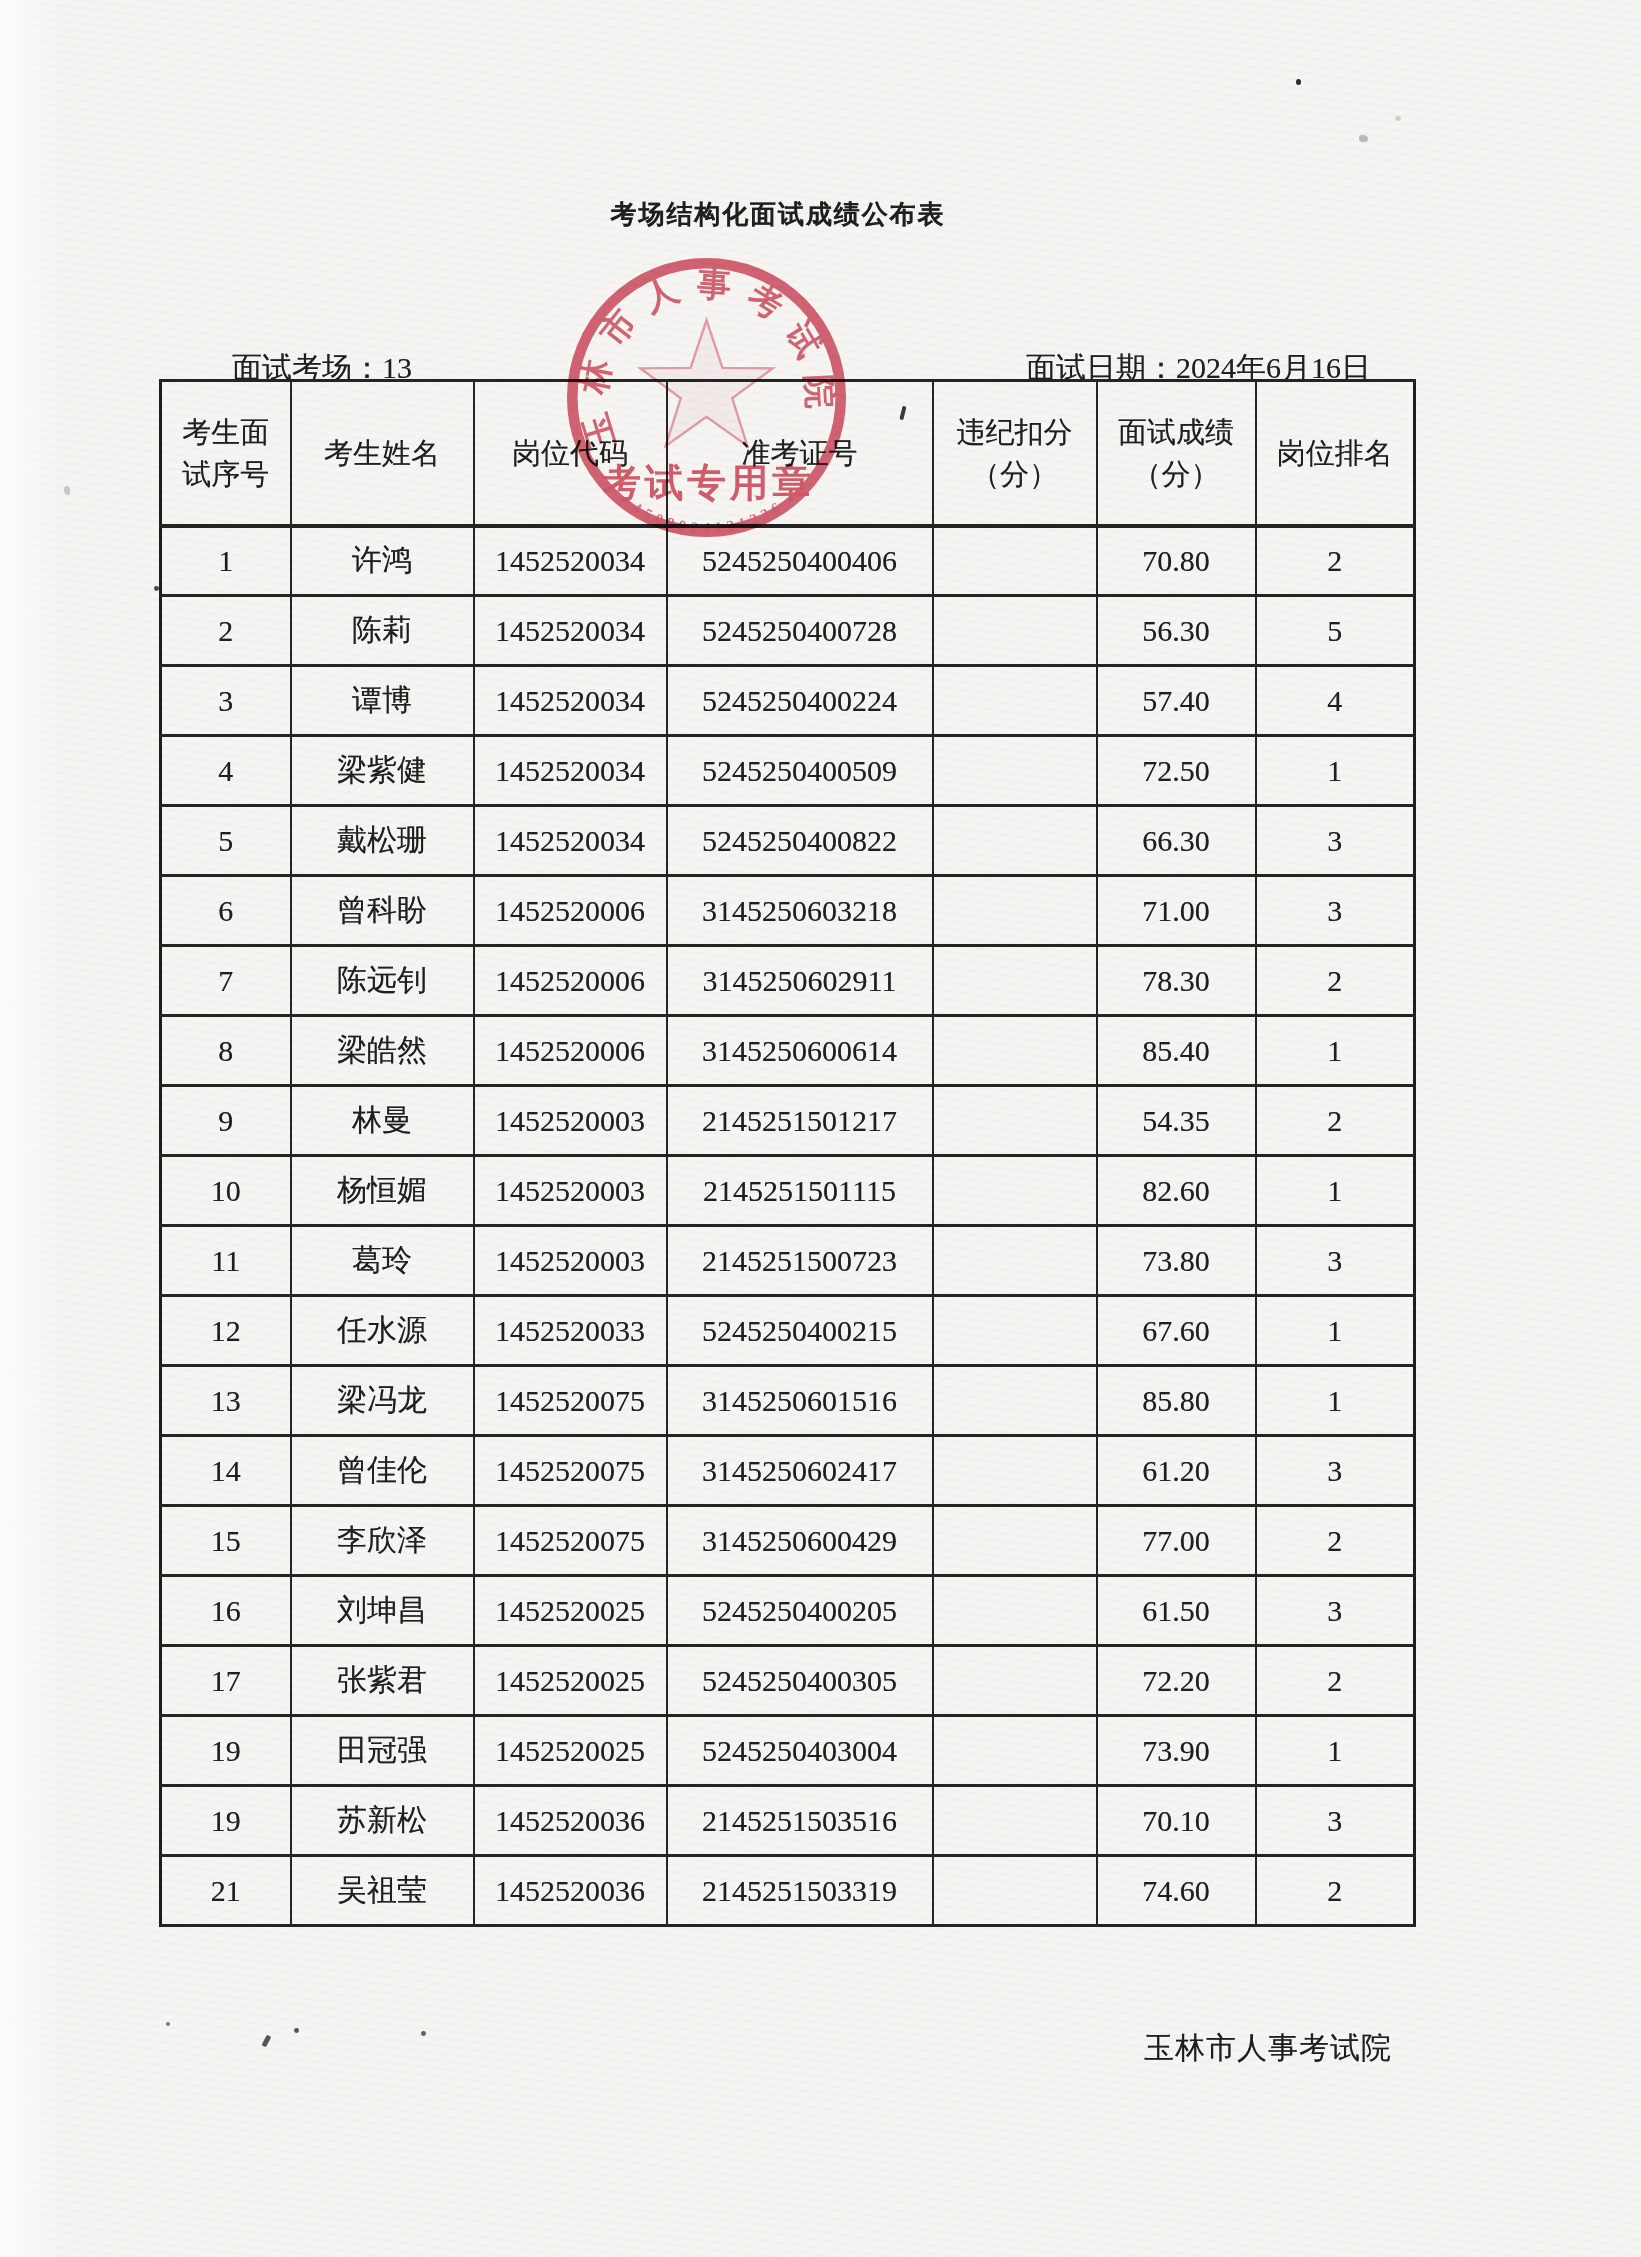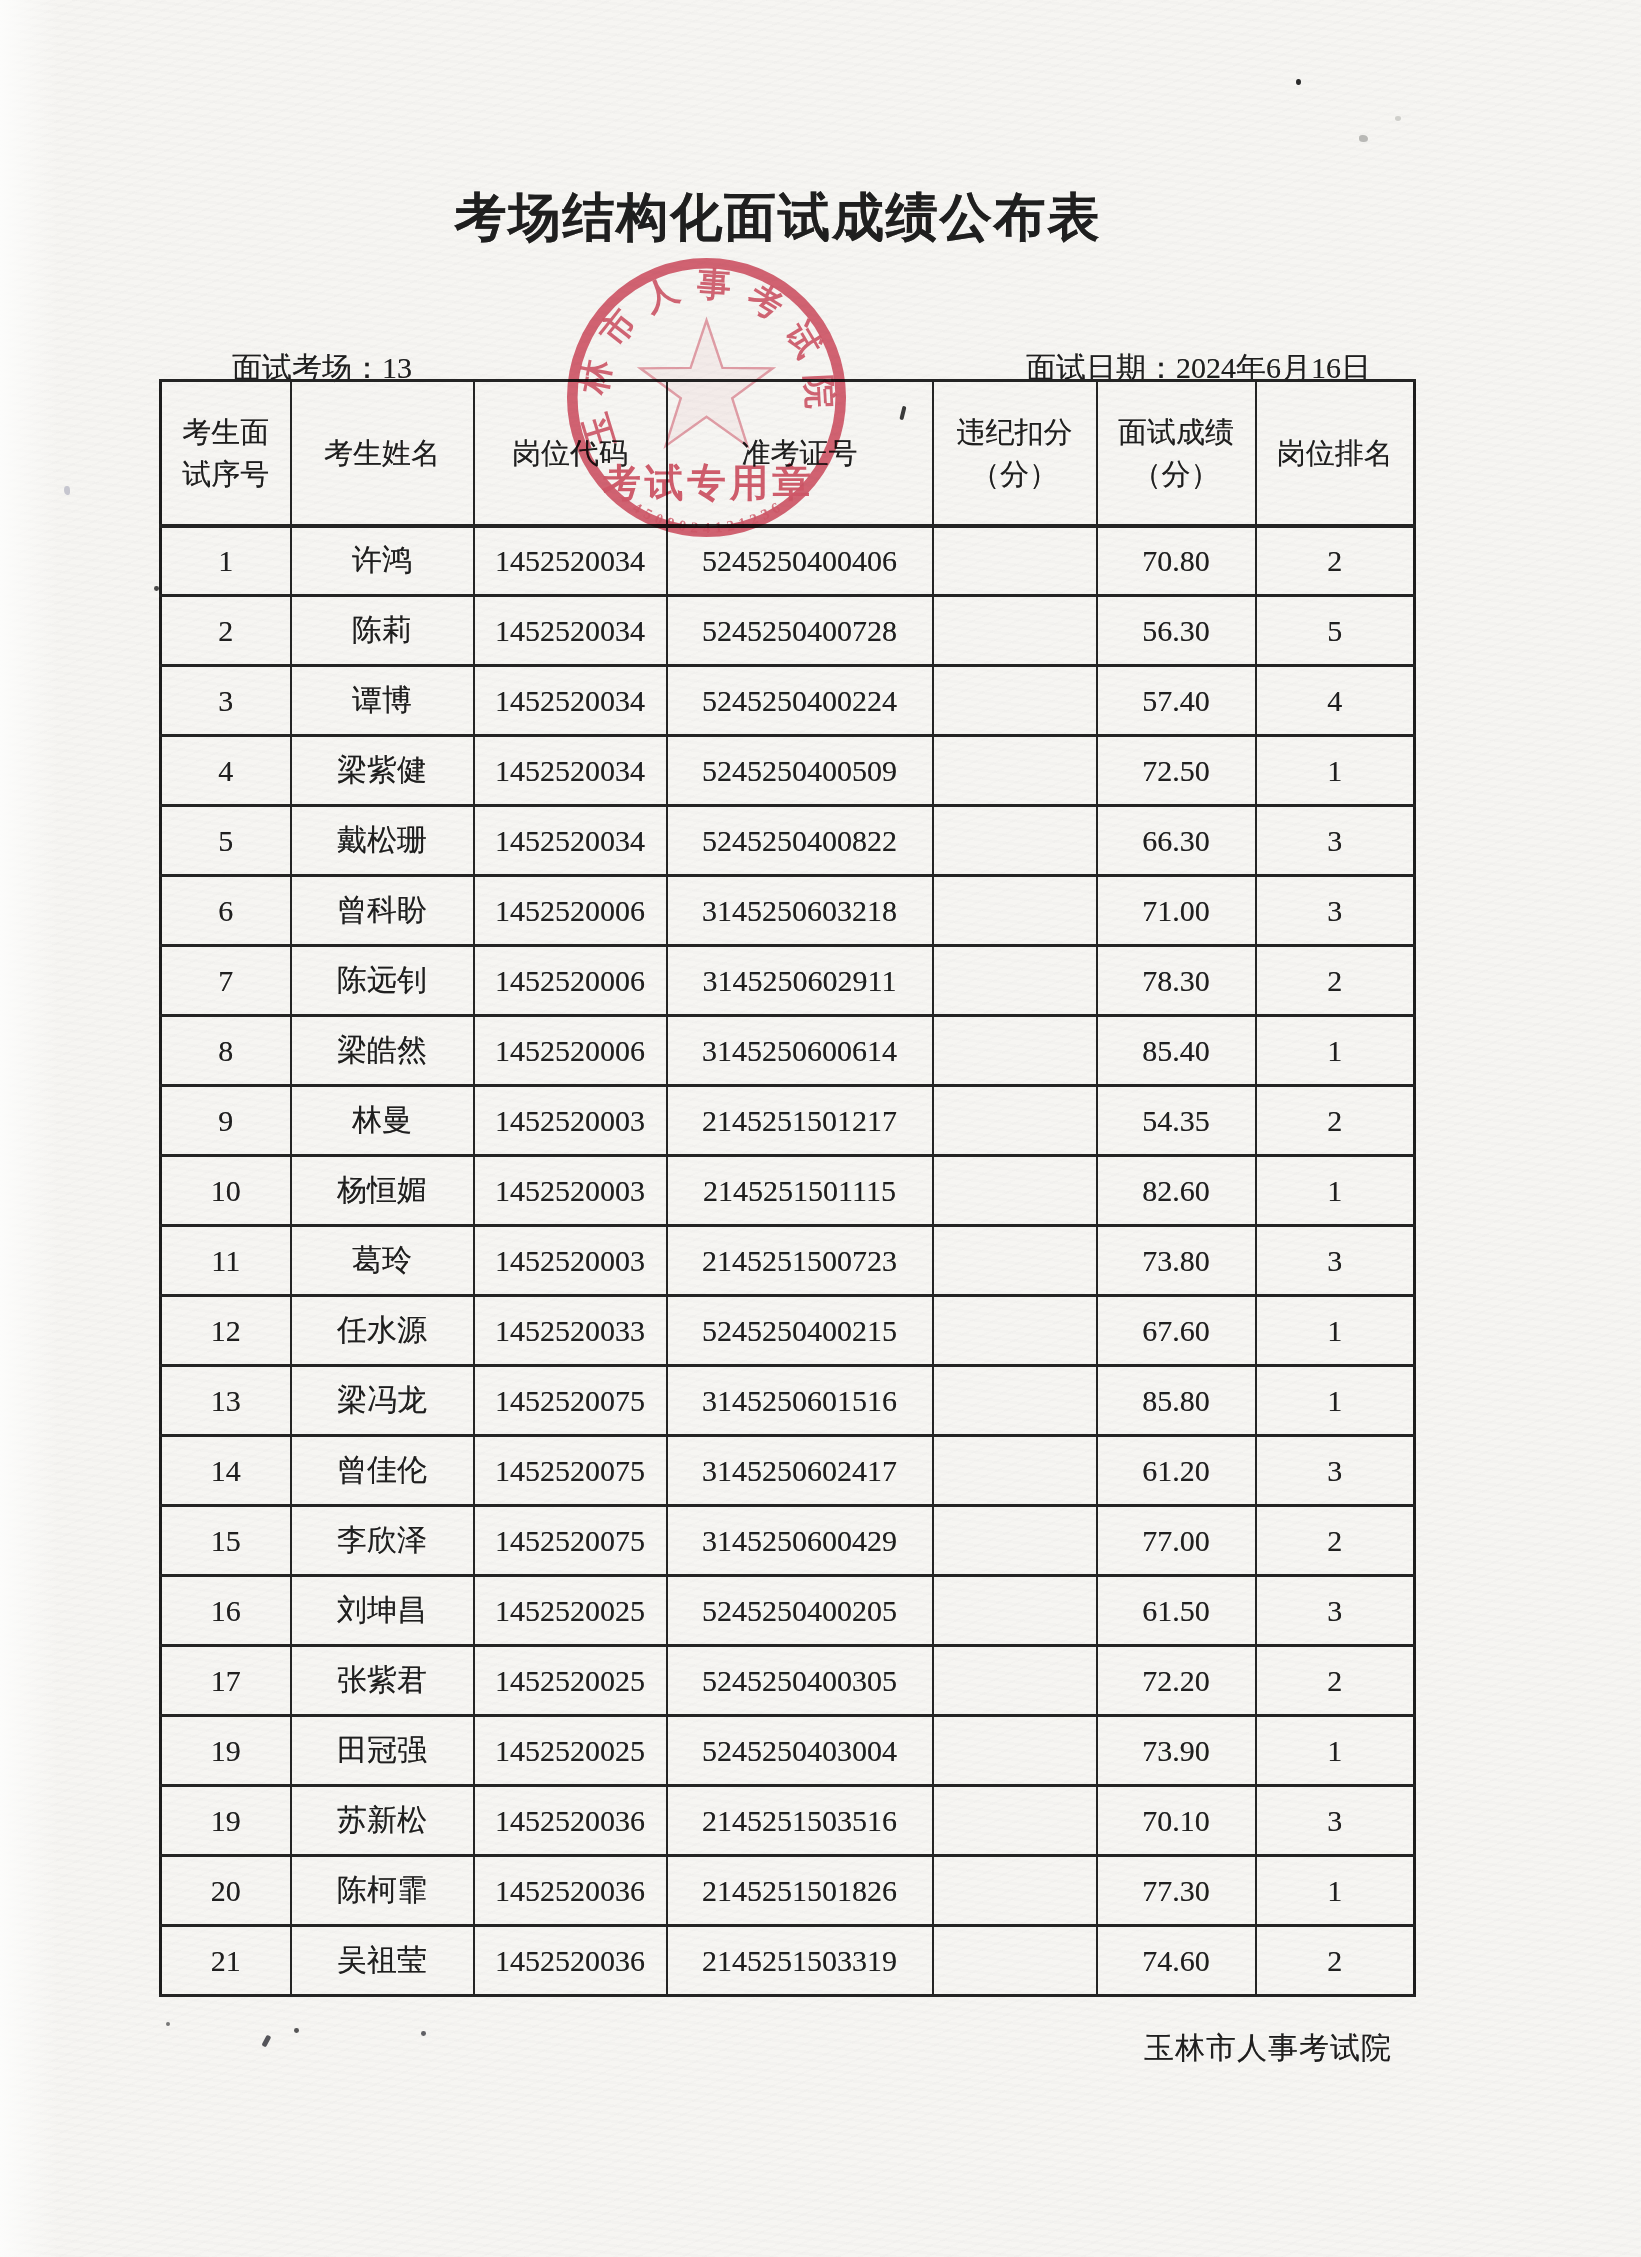--- a/index.html
+++ b/index.html
@@ -15,22 +15,22 @@
   
   .page::before{
     content:"";position:absolute;inset:0;pointer-events:none;
     background:
       repeating-linear-gradient(7deg, rgba(120,120,130,.022) 0 2.9px, transparent 2.9px 7.7px),
       repeating-linear-gradient(-23deg, rgba(100,100,110,.016) 0 1.9px, transparent 1.9px 8.7px);
   }
   .edge-strip{position:absolute;left:0;top:0;bottom:0;width:58px;
     background:linear-gradient(to right,#fcfcfb, rgba(252,252,251,0));}
   .title{
-    position:absolute;top:183px;left:778px;transform:translateX(-50%);
-    font-size:52px;font-weight:700;letter-spacing:1.9px;white-space:nowrap;
+    position:absolute;top:197px;left:778px;transform:translateX(-50%);
+    font-size:26px;font-weight:700;letter-spacing:1.9px;white-space:nowrap;
     text-shadow:0 0 0.6px rgba(0,0,0,.6);
   }
   .meta-left,.meta-right{
     position:absolute;top:348px;font-size:30px;white-space:nowrap;
     text-shadow:0 0 0.5px rgba(0,0,0,.45);
   }
   .meta-left{left:232px;}
   .meta-right{left:1026px;}
   table.score{
     position:absolute;left:159px;top:379px;width:1255px;
@@ -274,29 +274,20 @@
           <td class="c-rank">1</td>
         </tr>
         <tr>
           <td class="c-seq">19</td>
           <td class="c-name">苏新松</td>
           <td class="c-job-code">1452520036</td>
           <td class="c-ticket-no">2145251503516</td>
           <td class="c-deduction"></td>
           <td class="c-score">70.10</td>
           <td class="c-rank">3</td>
-        </tr>
-        <tr>
-          <td class="c-seq">20</td>
-          <td class="c-name">陈柯霏</td>
-          <td class="c-job-code">1452520036</td>
-          <td class="c-ticket-no">2145251501826</td>
-          <td class="c-deduction"></td>
-          <td class="c-score">77.30</td>
-          <td class="c-rank">1</td>
         </tr>
         <tr>
           <td class="c-seq">21</td>
           <td class="c-name">吴祖莹</td>
           <td class="c-job-code">1452520036</td>
           <td class="c-ticket-no">2145251503319</td>
           <td class="c-deduction"></td>
           <td class="c-score">74.60</td>
           <td class="c-rank">2</td>
         </tr>

